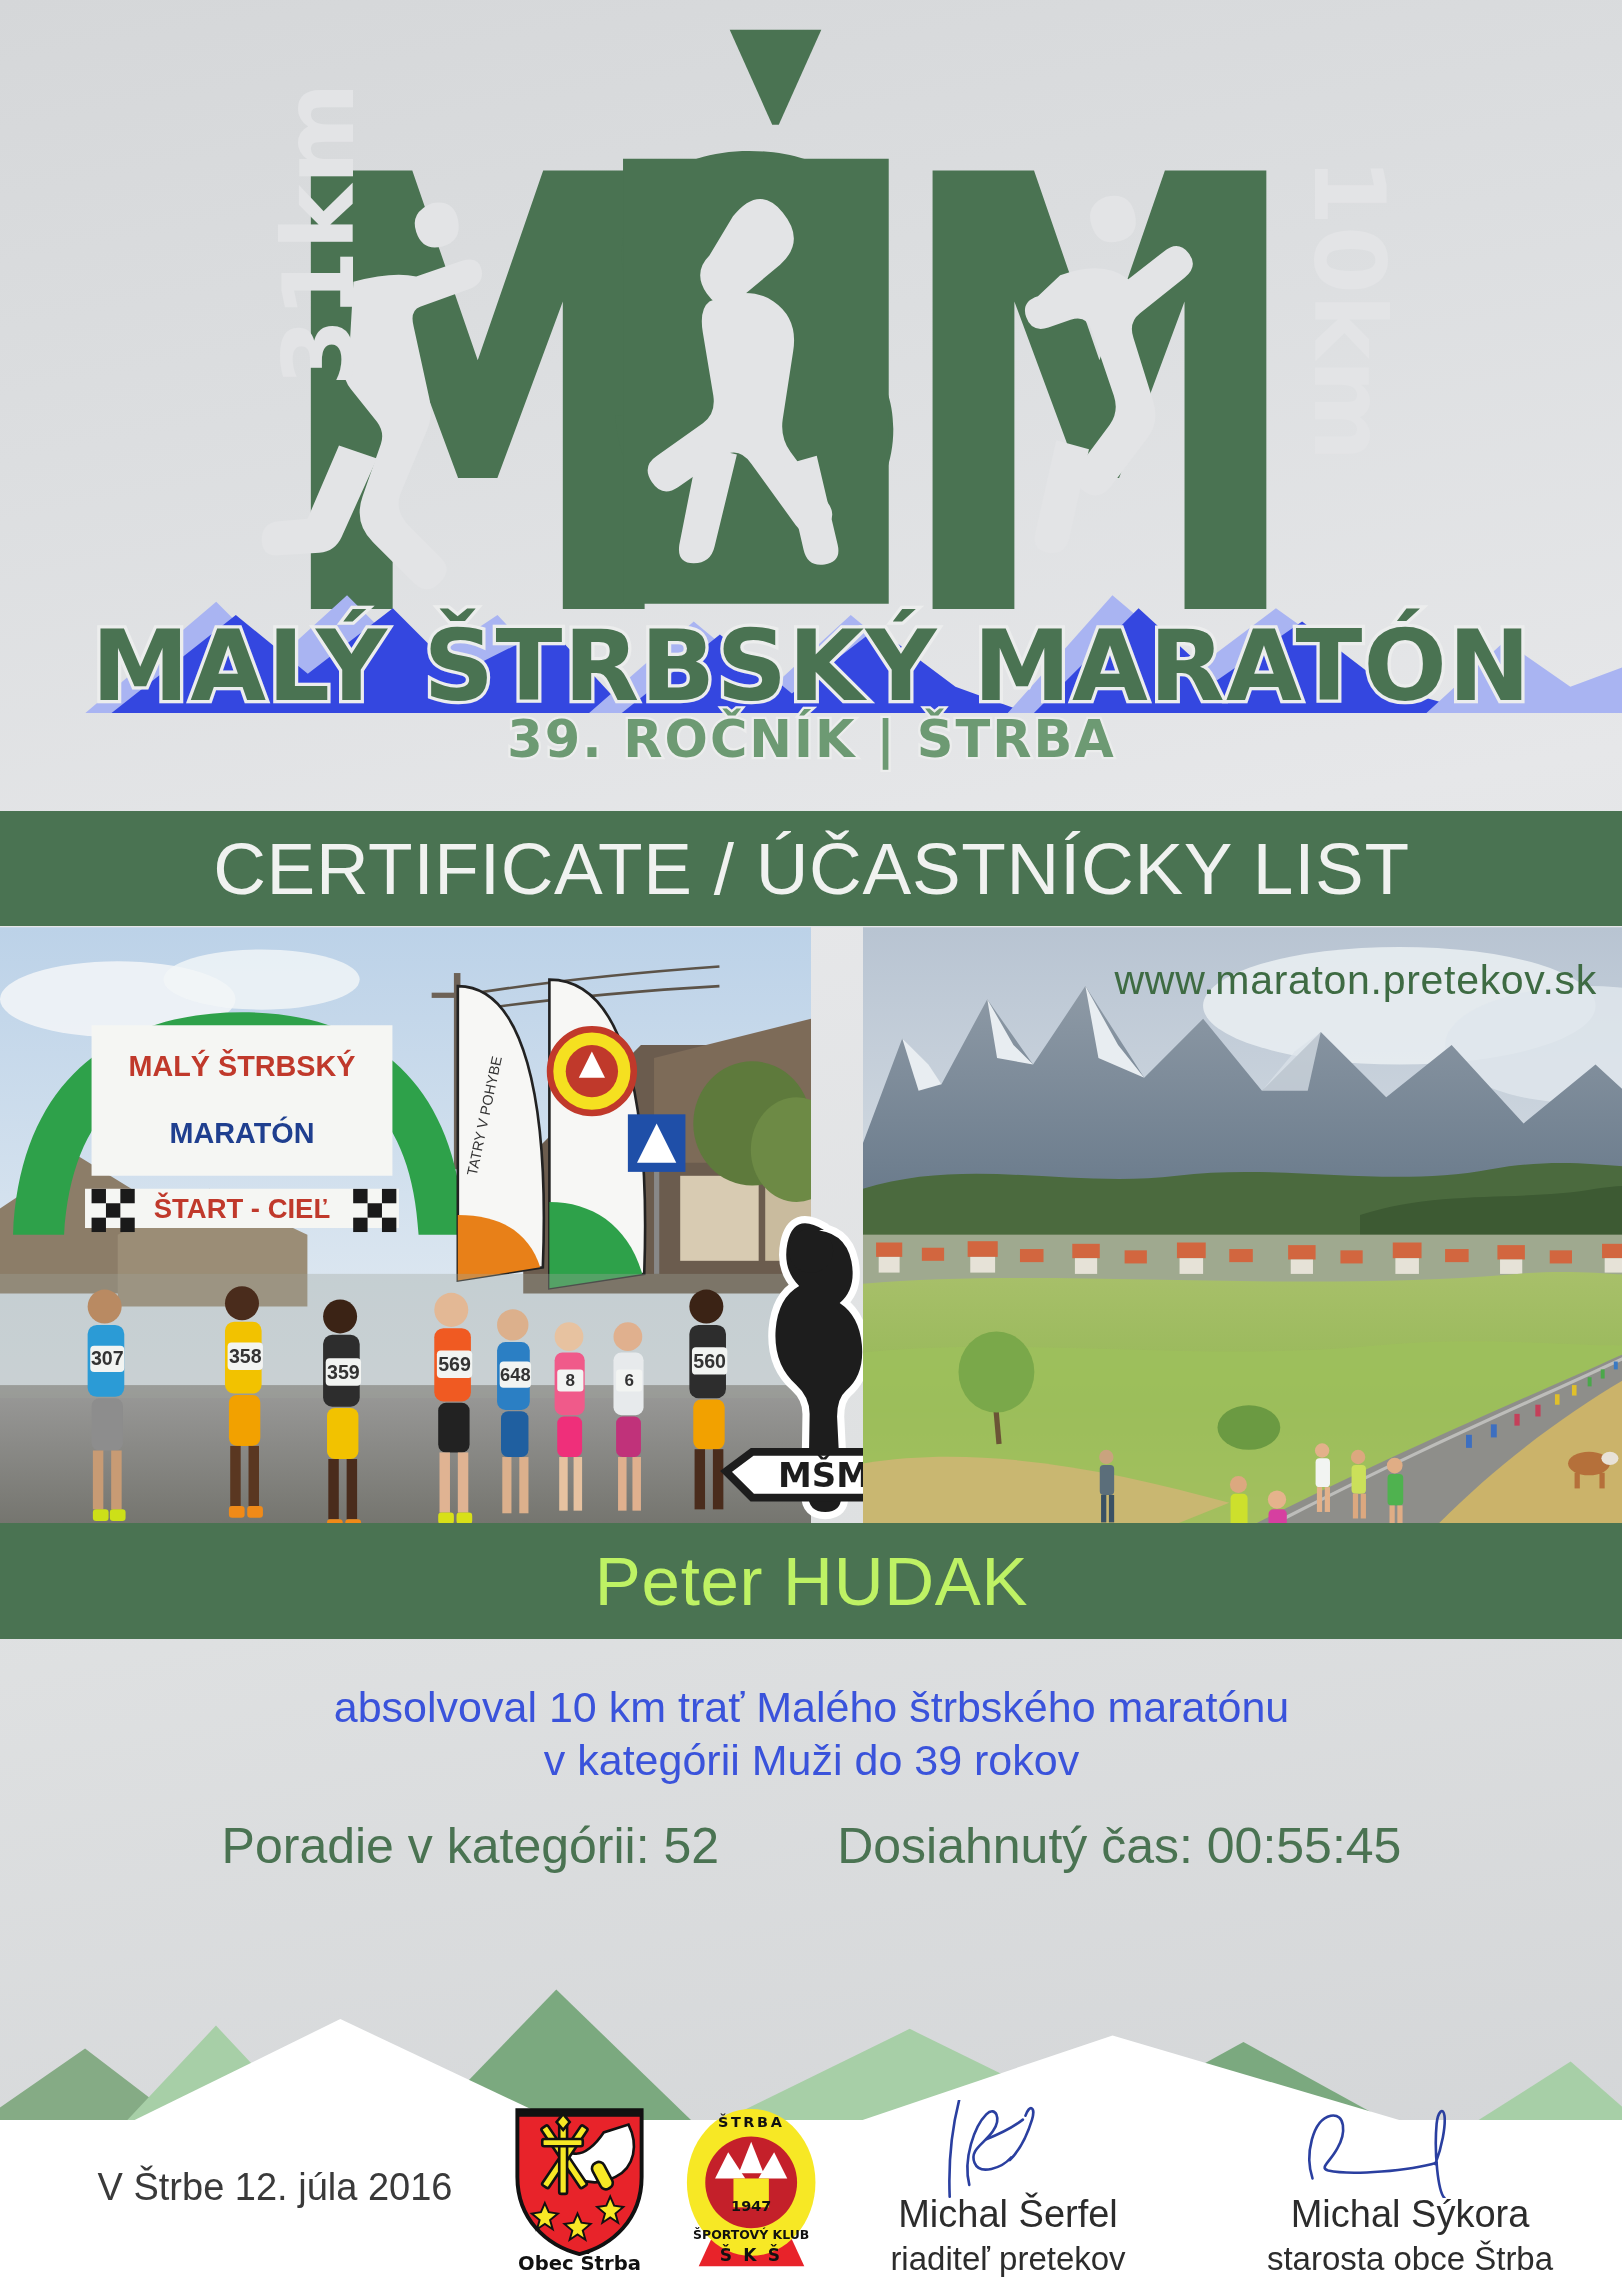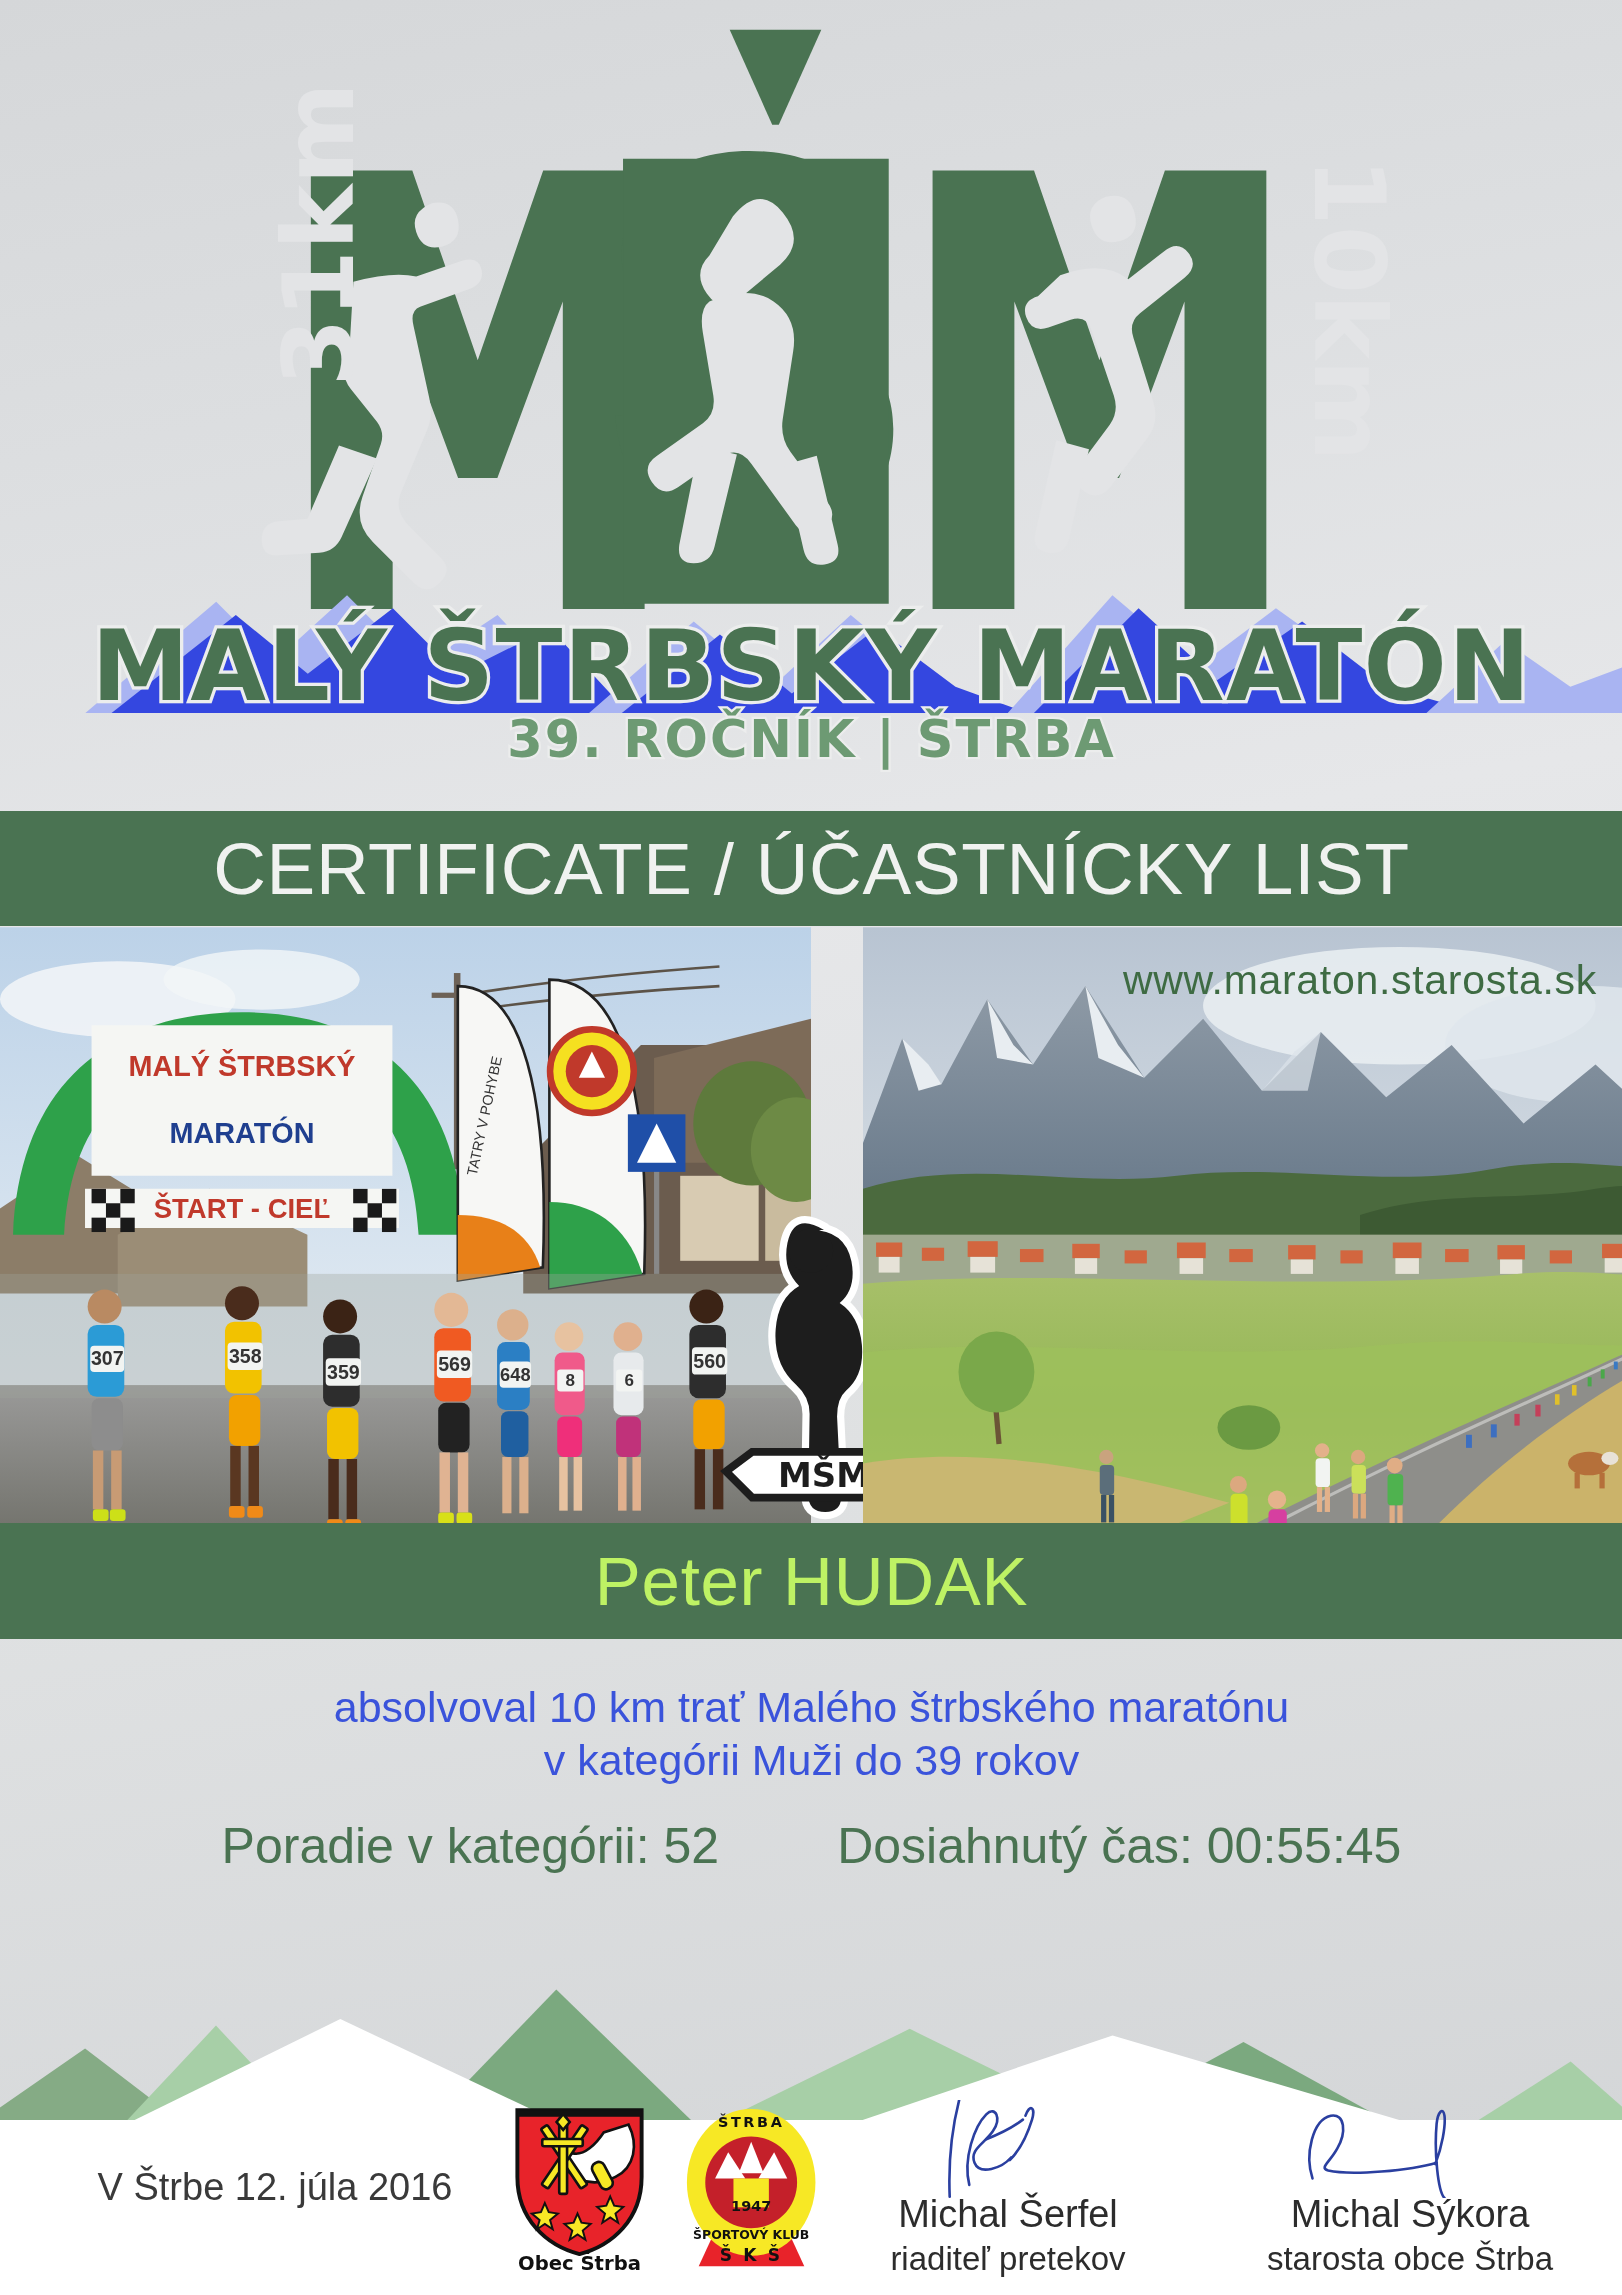--- a/index.html
+++ b/index.html
@@ -532,21 +532,21 @@
 
           <g transform="translate(1080,800)">
             <ellipse cx="30" cy="20" rx="32" ry="18" fill="#b5703a"></ellipse>
             <rect x="8" y="34" width="8" height="24" fill="#b5703a"></rect>
             <rect x="46" y="34" width="8" height="24" fill="#b5703a"></rect>
             <ellipse cx="62" cy="12" rx="13" ry="10" fill="#e8e2d8"></ellipse>
           </g>
         </g>
       </svg>
 
-      <div class="url-text">www.maraton.starosta.sk</div>
+      <div class="url-text">www.maraton.pretekov.sk</div>
     </div>
   </div>
 
   <div class="name-banner">
     <div class="name-text">Peter HUDAK</div>
   </div>
 
   <div class="body-zone">
     <div class="desc">
       <div>absolvoval 10 km trať Malého štrbského maratónu</div>

